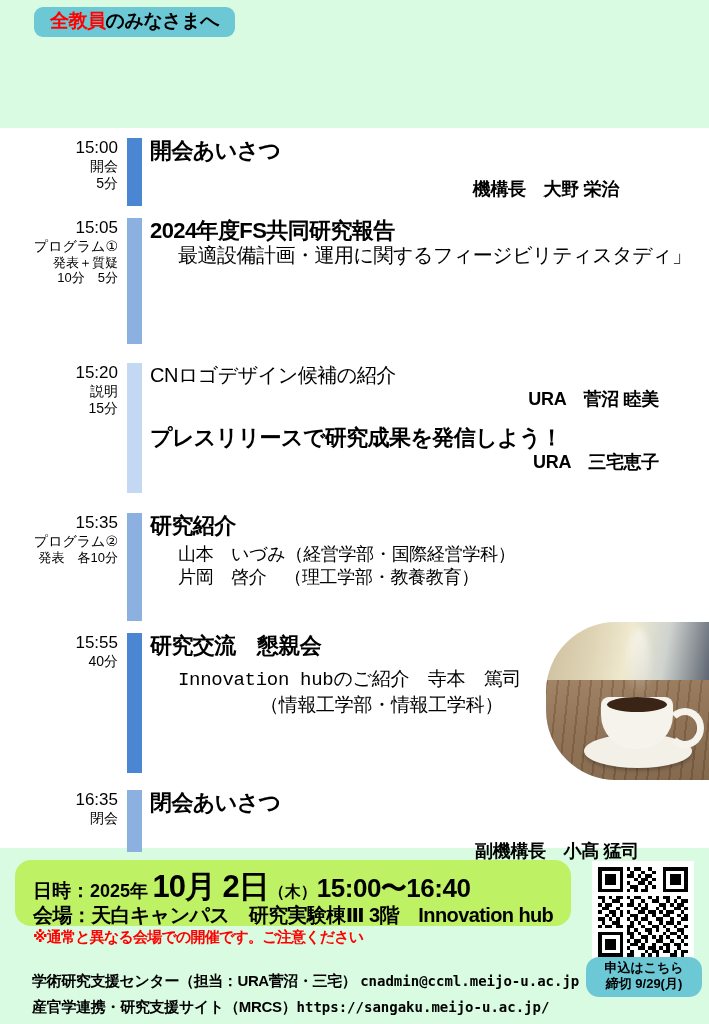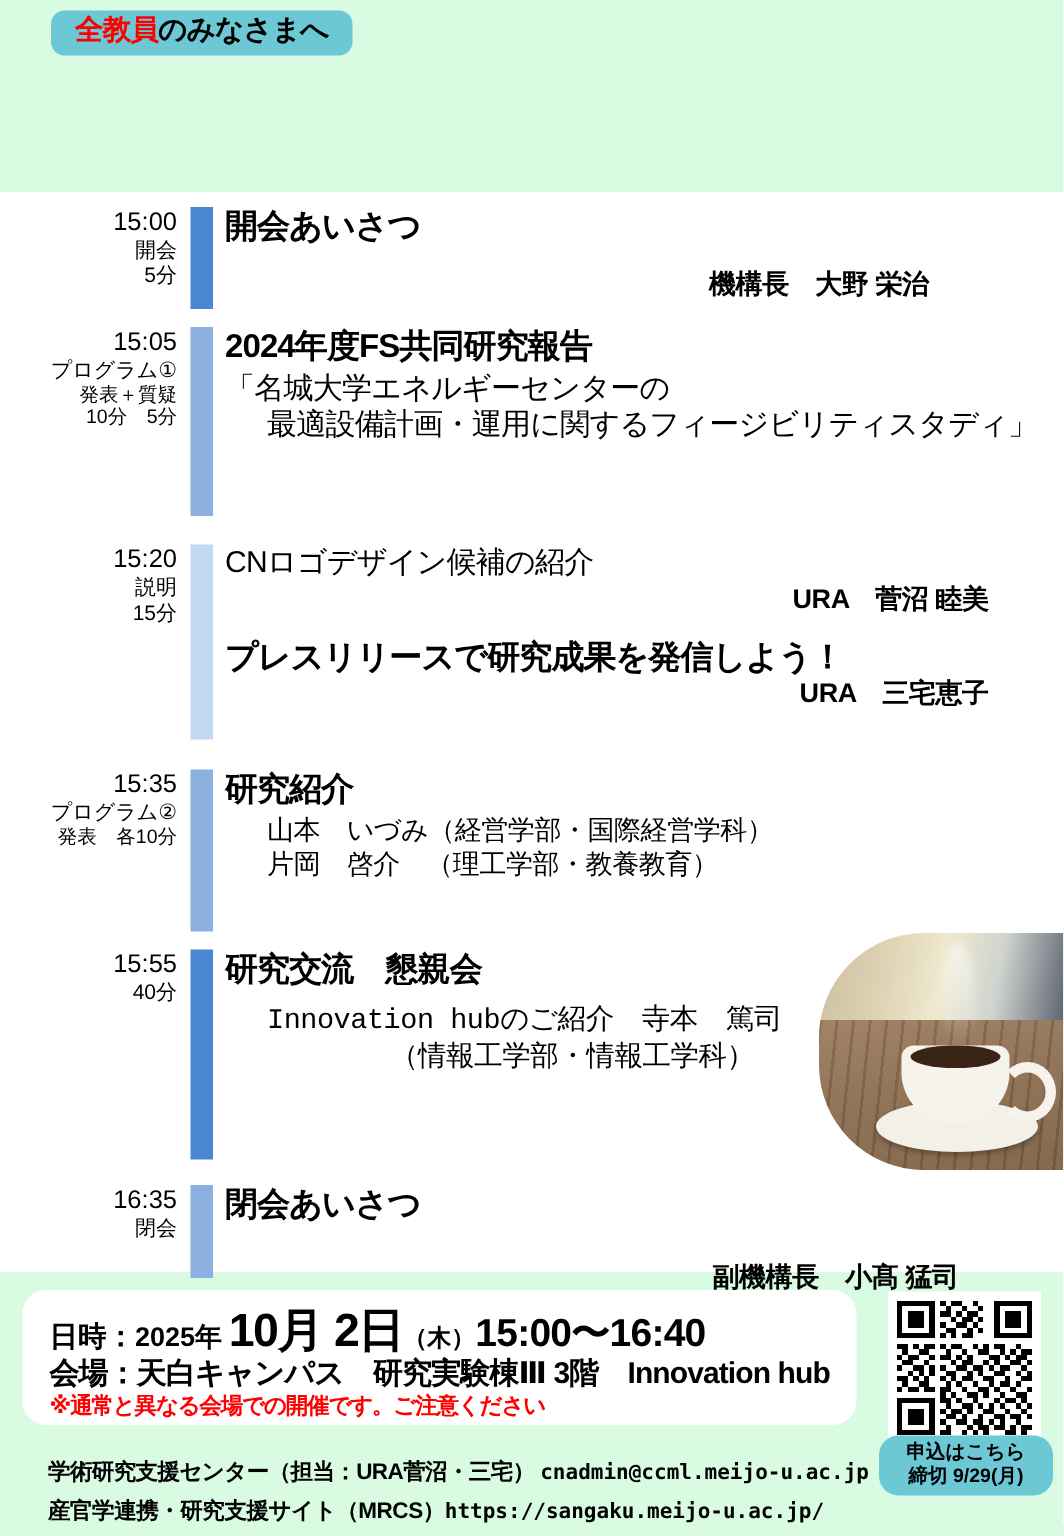--- a/index.html
+++ b/index.html
@@ -152,22 +152,22 @@
     position: absolute; left: 82px; top: 6px; width: 22px; height: 70px;
     background: linear-gradient(180deg, rgba(255,255,255,0.55), rgba(255,255,255,0.0));
     border-radius: 50%;
     filter: blur(3px);
   }
 
   
   #info-box {
     position: absolute;
     left: 15px; top: 860px;
-    width: 556px; height: 90px;
-    background: #ffffff;
+    width: 556px; height: 66px;
+    background: #bef264;
     border-radius: 16px;
   }
   #info-line-date {
     position: absolute; left: 18px; top: 6px;
     white-space: nowrap; color: #000;
   }
   #info-line-date .lbl { font-size: 19px; font-weight: bold; }
   #info-line-date .yr  { font-size: 18px; font-weight: bold; }
   #info-line-date .big { font-size: 31px; font-weight: bold; letter-spacing: -1px; }
   #info-line-date .dow { font-size: 16px; font-weight: bold; }
@@ -253,21 +253,20 @@
     <div class="row" style="top:90px;">
       <div class="time-col">
         <div class="t-main">15:05</div>
         <div class="t-sub">プログラム①</div>
         <div class="t-sub2">発表＋質疑</div>
         <div class="t-sub2">10分　5分</div>
       </div>
       <div class="bar" style="height:126px;background:#8cb0e0;"></div>
       <div class="content">
         <div class="h-title">2024年度FS共同研究報告</div>
-        <div class="h-sub" style="margin-top:3px;">「名城大学エネルギーセンターの</div>
         <div class="h-sub indent1">最適設備計画・運用に関するフィージビリティスタディ」</div>
       </div>
     </div>
 
     <div class="row" style="top:235px;">
       <div class="time-col">
         <div class="t-main">15:20</div>
         <div class="t-sub">説明</div>
         <div class="t-sub">15分</div>
       </div>

